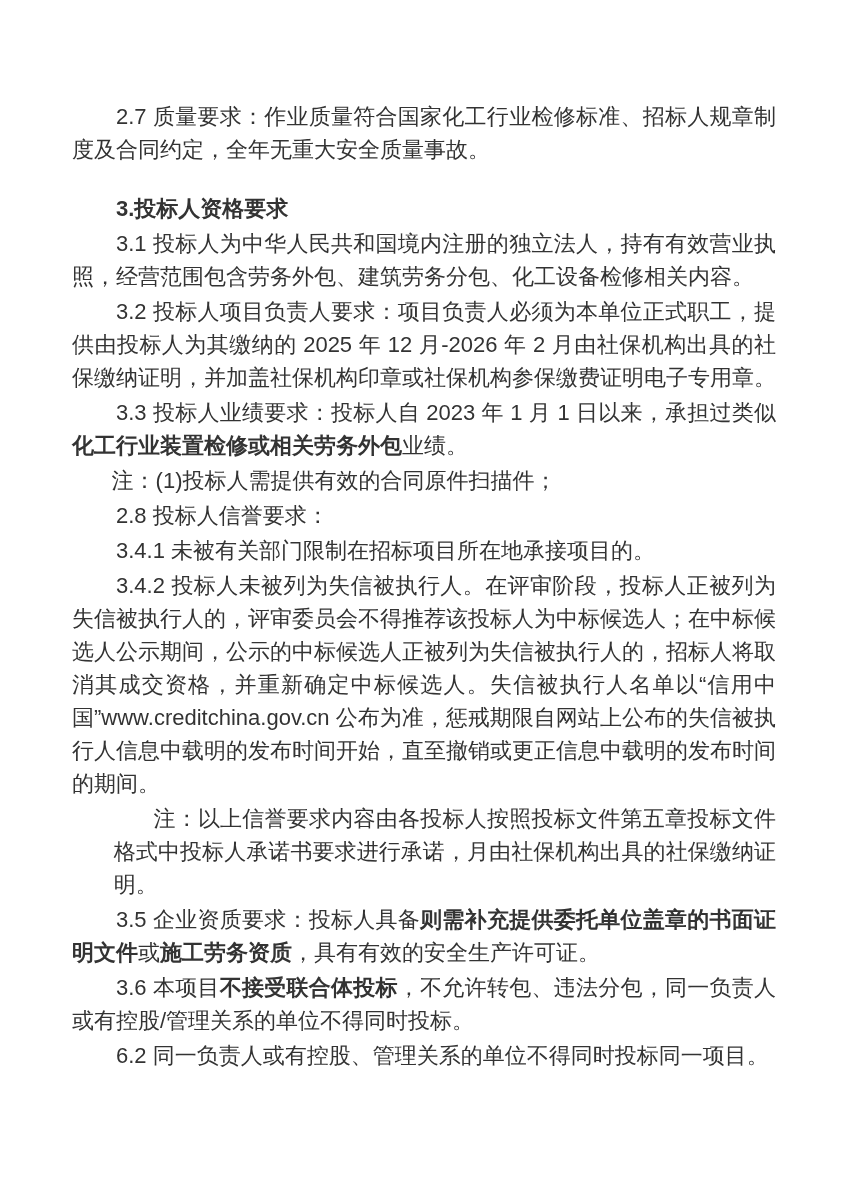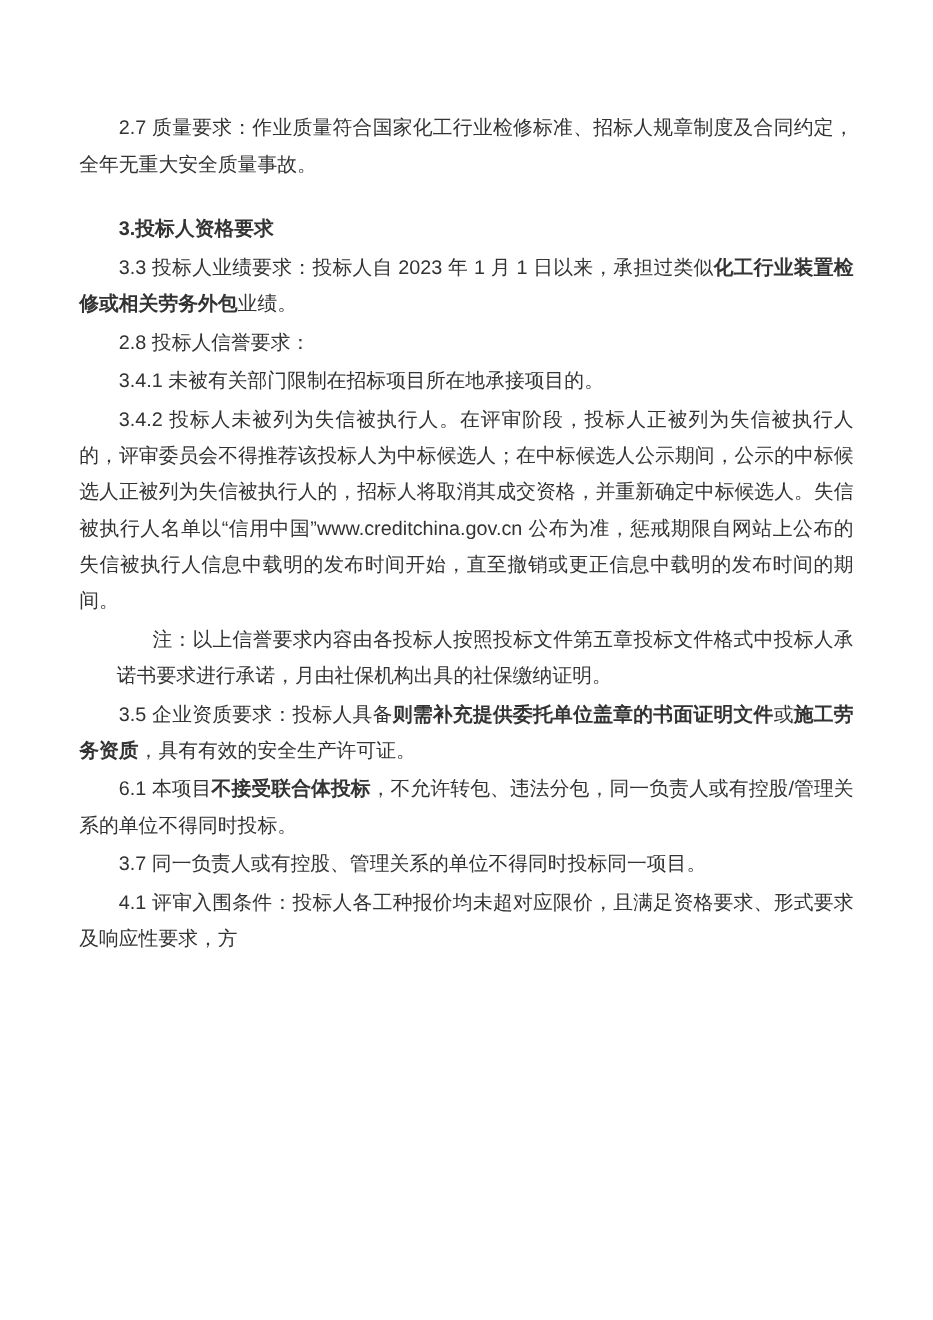--- a/index.html
+++ b/index.html
@@ -13,21 +13,21 @@
     height: 1200px;
     background: #ffffff;
     overflow: hidden;
   }
   .content {
     position: absolute;
     left: 72px;
     top: 100px;
     width: 704px;
     font-family: "Liberation Sans", "DejaVu Sans", sans-serif;
-    font-size: 18px;
+    font-size: 22px;
     line-height: 33px;
     color: #333333;
     text-align: justify;
   }
   .content p {
     margin: 0 0 2px 0;
     padding: 0;
   }
   p.body {
     text-indent: 2em;
@@ -49,23 +49,25 @@
     font-weight: 700;
   }
 </style>
 </head>
 <body>
 
 <div class="page">
   <div class="content">
       <p class="body"><span>2.7 质量要求：作业质量符合国家化工行业检修标准、招标人规章制度及合同约定，全年无重大安全质量事故。</span></p>
       <p class="heading"><span class="b">3.投标人资格要求</span></p>
+      <p class="body"><span>3.1 投标人为中华人民共和国境内注册的独立法人，持有有效营业执照，经营范围包含劳务外包、建筑劳务分包、化工设备检修相关内容。</span></p>
+      <p class="body"><span>3.2 投标人项目负责人要求：项目负责人必须为本单位正式职工，提供由投标人为其缴纳的 2025 年 12 月-2026 年 2 月由社保机构出具的社保缴纳证明，并加盖社保机构印章或社保机构参保缴费证明电子专用章。</span></p>
       <p class="body"><span>3.3 投标人业绩要求：投标人自 2023 年 1 月 1 日以来，承担过类似</span><span class="b">化工行业装置检修或相关劳务外包</span><span>业绩。</span></p>
+      <p class="note"><span>注：(1)投标人需提供有效的合同原件扫描件；</span></p>
       <p class="body"><span>2.8 投标人信誉要求：</span></p>
       <p class="body"><span>3.4.1 未被有关部门限制在招标项目所在地承接项目的。</span></p>
       <p class="body"><span>3.4.2 投标人未被列为失信被执行人。在评审阶段，投标人正被列为失信被执行人的，评审委员会不得推荐该投标人为中标候选人；在中标候选人公示期间，公示的中标候选人正被列为失信被执行人的，招标人将取消其成交资格，并重新确定中标候选人。失信被执行人名单以“信用中国”www.creditchina.gov.cn 公布为准，惩戒期限自网站上公布的失信被执行人信息中载明的发布时间开始，直至撤销或更正信息中载明的发布时间的期间。</span></p>
       <p class="note-indent"><span>注：以上信誉要求内容由各投标人按照投标文件第五章投标文件格式中投标人承诺书要求进行承诺，月由社保机构出具的社保缴纳证明。</span></p>
       <p class="body"><span>3.5 企业资质要求：投标人具备</span><span class="b">则需补充提供委托单位盖章的书面证明文件</span><span>或</span><span class="b">施工劳务资质</span><span>，具有有效的安全生产许可证。</span></p>
-      <p class="body"><span>6.1 本项目</span><span class="b">不接受联合体投标</span><span>，不允许转包、违法分包，同一负责人或有控股/管理关系的单位不得同时投标。</span></p>
-      <p class="body"><span>3.7 同一负责人或有控股、管理关系的单位不得同时投标同一项目。</span></p>
-      <p class="body"><span>4.1 评审入围条件：投标人各工种报价均未超对应限价，且满足资格要求、形式要求及响应性要求，方</span></p>
+      <p class="body"><span>3.6 本项目</span><span class="b">不接受联合体投标</span><span>，不允许转包、违法分包，同一负责人或有控股/管理关系的单位不得同时投标。</span></p>
+      <p class="body"><span>6.2 同一负责人或有控股、管理关系的单位不得同时投标同一项目。</span></p>
     </div>
 </div>
 
 </body></html>

